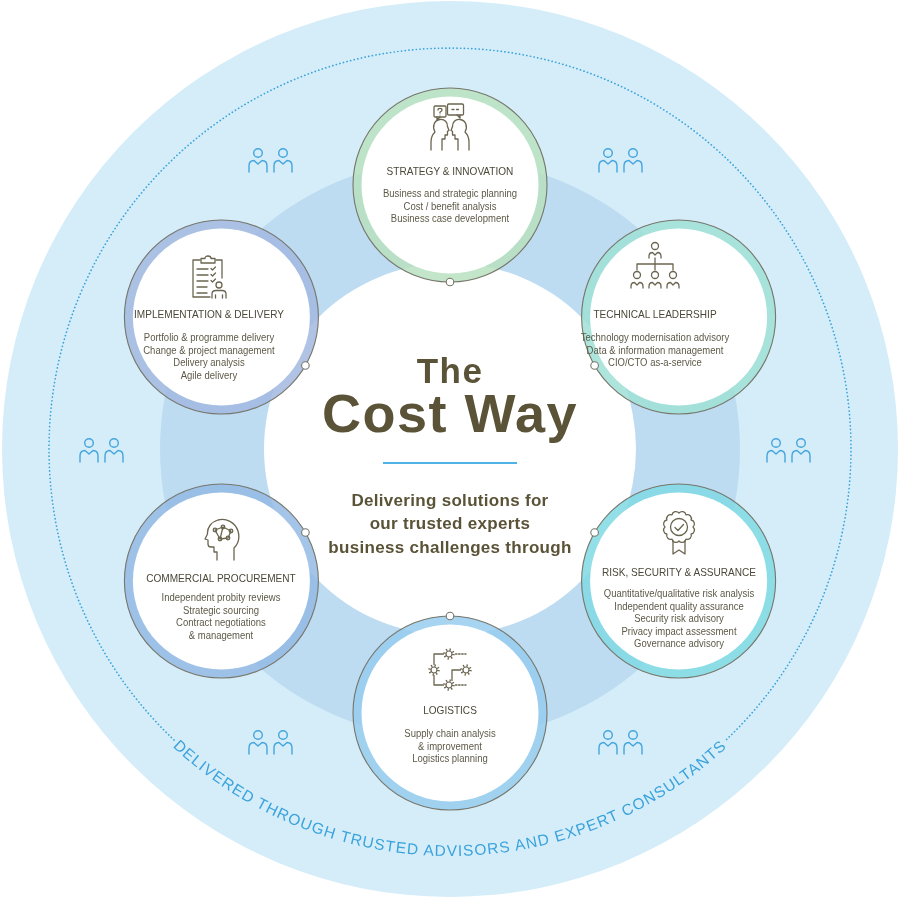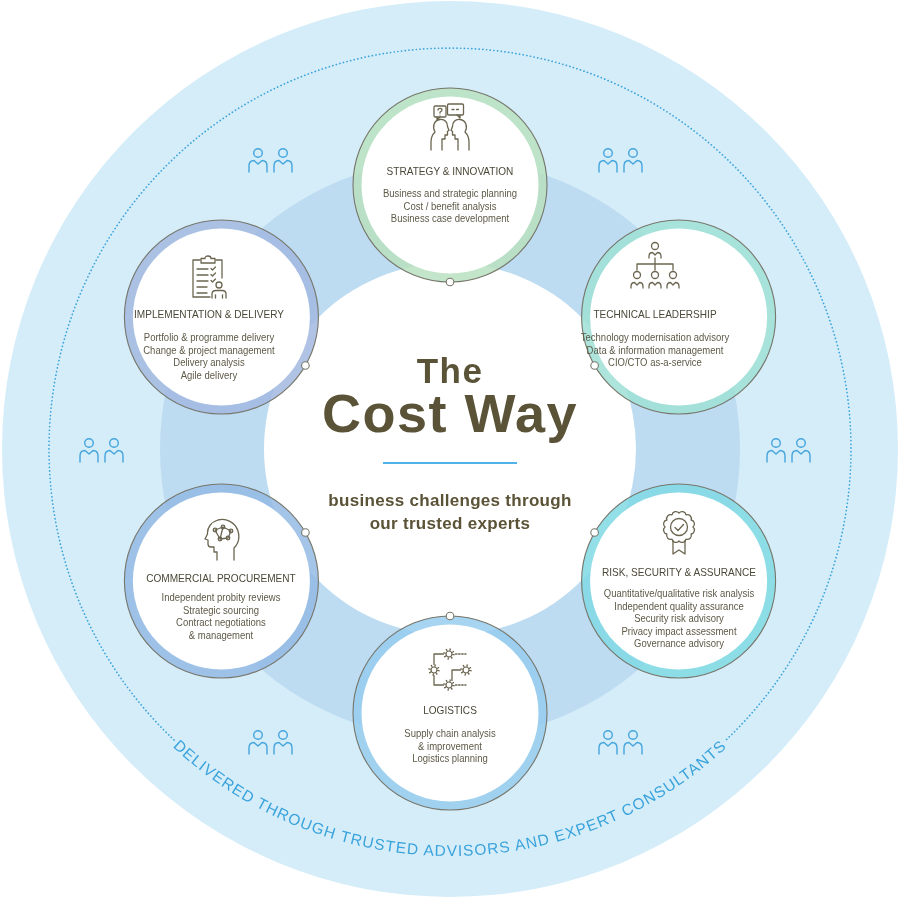--- a/index.html
+++ b/index.html
@@ -121,22 +121,23 @@
   <circle class="pl" cx="10" cy="6" r="4.3"></circle>
     <path class="pl" d="M1 25 V19 Q1 13.5 6 13.5 L10 17 L14 13.5 Q19 13.5 19 19 V25"></path>
   <circle class="pl" cx="35" cy="6" r="4.3"></circle>
     <path class="pl" d="M26 25 V19 Q26 13.5 31 13.5 L35 17 L39 13.5 Q44 13.5 44 19 V25"></path>
 </svg>
 
 <div class="center-line1">The</div>
 <div class="center-line2">Cost Way</div>
 <div class="divider"></div>
 <div class="tagline">
+  <div>Delivering solutions for</div>
+  <div>our trusted experts</div>
   <div>business challenges through</div>
-  <div>our trusted experts</div>
 </div>
 
 <div class="sat" style="left:353px;top:76px;">
   <svg class="sat-icon" style="left:74px;top:27px;width:46px;height:48px" viewBox="0 0 46 48">
     <path class="ln" d="M4 47 V39 C4 34 6 31 8 29 C5 24 7 17 13 16.5 C18 16 20.5 19.5 20.5 23.5 L22 27.5 L20.5 28.3 V32 H18 V36 H15 V47"></path>
     <path class="ln" d="M42 47 V39 C42 34 40 31 38 29 C41 24 39 17 33 16.5 C28 16 25.5 19.5 25.5 23.5 L24 27.5 L25.5 28.3 V32 H28 V36 H31 V47"></path>
     <rect class="ln" x="7" y="3" width="12" height="11" rx="1.2"></rect>
     <path class="ln" d="M10 14 L10 17 L13 14"></path>
     <path class="ln" d="M11 7 Q11 5.3 13 5.3 Q15 5.3 15 7 Q15 8.4 13 9 V10"></path>
     <circle cx="13" cy="12" r="0.6" fill="#6b6550"></circle>

